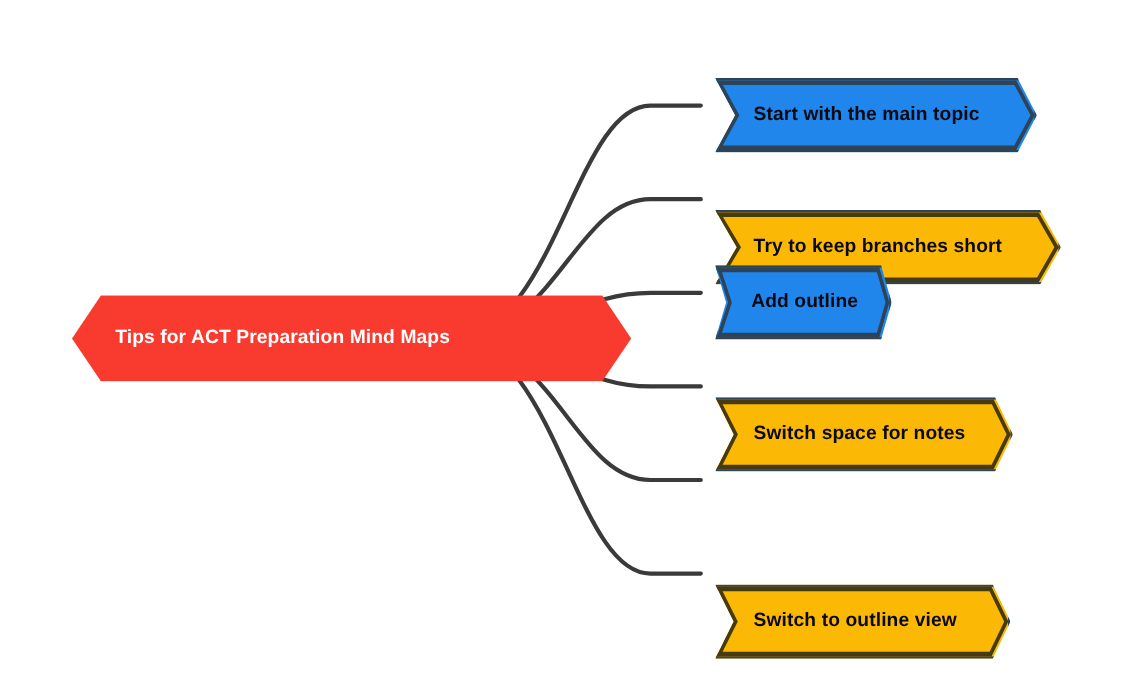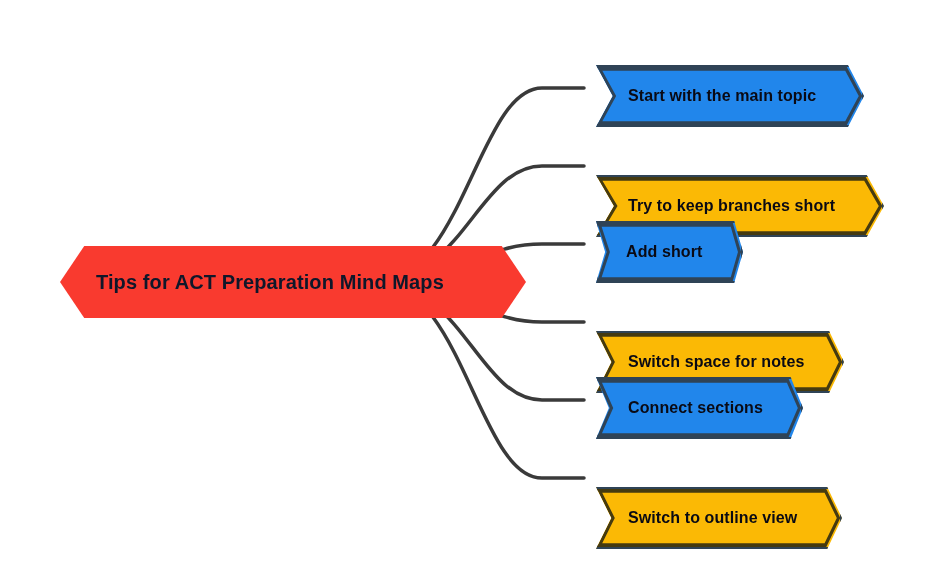--- a/index.html
+++ b/index.html
@@ -50,22 +50,22 @@
   .node-root {
     left: 60px;
     top: 246px;
     width: 466px;
     height: 72px;
     background: #f93a2f;
     -webkit-clip-path: polygon(0% 50%, 5.2% 0%, 94.8% 0%, 100% 50%, 94.8% 100%, 5.2% 100%);
     clip-path: polygon(0% 50%, 5.2% 0%, 94.8% 0%, 100% 50%, 94.8% 100%, 5.2% 100%);
   }
   .node-root .node-label {
-    color: #0f172a;
-    font-size: 20px;
+    color: #ffffff;
+    font-size: 16px;
     padding-left: 36px;
   }
   
   .node-branch {
     height: 62px;
     border: 2.5px solid #2f4356;
     -webkit-clip-path: polygon(0% 0%, 94% 0%, 100% 50%, 94% 100%, 0% 100%, 6.2% 50%);
     clip-path: polygon(0% 0%, 94% 0%, 100% 50%, 94% 100%, 0% 100%, 6.2% 50%);
   }
   .node-branch .node-label {
@@ -118,36 +118,30 @@
       <svg class="chev-outline" viewBox="0 0 288 46" preserveAspectRatio="none">
         <path d="M 1.5 1.5 L 270.7 1.5 L 286.5 23 L 270.7 44.5 L 1.5 44.5 L 17.9 23 Z" fill="none" stroke="#453a10" stroke-width="3"></path>
       </svg>
       <span class="node-label" style="padding-left:30px;">Try to keep branches short</span>
     </div>
 
     <div class="node node-branch node-blue" style="left:596px; top:221px; width:147px;">
       <svg class="chev-outline" viewBox="0 0 147 46" preserveAspectRatio="none">
         <path d="M 1.5 1.5 L 137.5 1.5 L 145.5 23 L 137.5 44.5 L 1.5 44.5 L 10.6 23 Z" fill="none" stroke="#2f4356" stroke-width="3"></path>
       </svg>
-      <span class="node-label" style="padding-left:28px;">Add short</span>
+      <span class="node-label" style="padding-left:28px;">Add outline</span>
     </div>
 
     <div class="node node-branch node-amber" style="left:596px; top:299px; width:248px;">
       <svg class="chev-outline" viewBox="0 0 248 46" preserveAspectRatio="none">
         <path d="M 1.5 1.5 L 233.0 1.5 L 246.5 23 L 233.0 44.5 L 1.5 44.5 L 15.4 23 Z" fill="none" stroke="#453a10" stroke-width="3"></path>
       </svg>
       <span class="node-label" style="padding-left:30px;">Switch space for notes</span>
     </div>
 
-    <div class="node node-branch node-blue" style="left:596px; top:377px; width:207px;">
-      <svg class="chev-outline" viewBox="0 0 207 46" preserveAspectRatio="none">
-        <path d="M 1.5 1.5 L 193.5 1.5 L 205.5 23 L 193.5 44.5 L 1.5 44.5 L 13.8 23 Z" fill="none" stroke="#2f4356" stroke-width="3"></path>
-      </svg>
-      <span class="node-label" style="padding-left:30px;">Connect sections</span>
-    </div>
 
     <div class="node node-branch node-amber" style="left:596px; top:455px; width:246px;">
       <svg class="chev-outline" viewBox="0 0 246 46" preserveAspectRatio="none">
         <path d="M 1.5 1.5 L 231.2 1.5 L 244.5 23 L 231.2 44.5 L 1.5 44.5 L 15.3 23 Z" fill="none" stroke="#453a10" stroke-width="3"></path>
       </svg>
       <span class="node-label" style="padding-left:30px;">Switch to outline view</span>
     </div>
 
   </div>
 </div>

